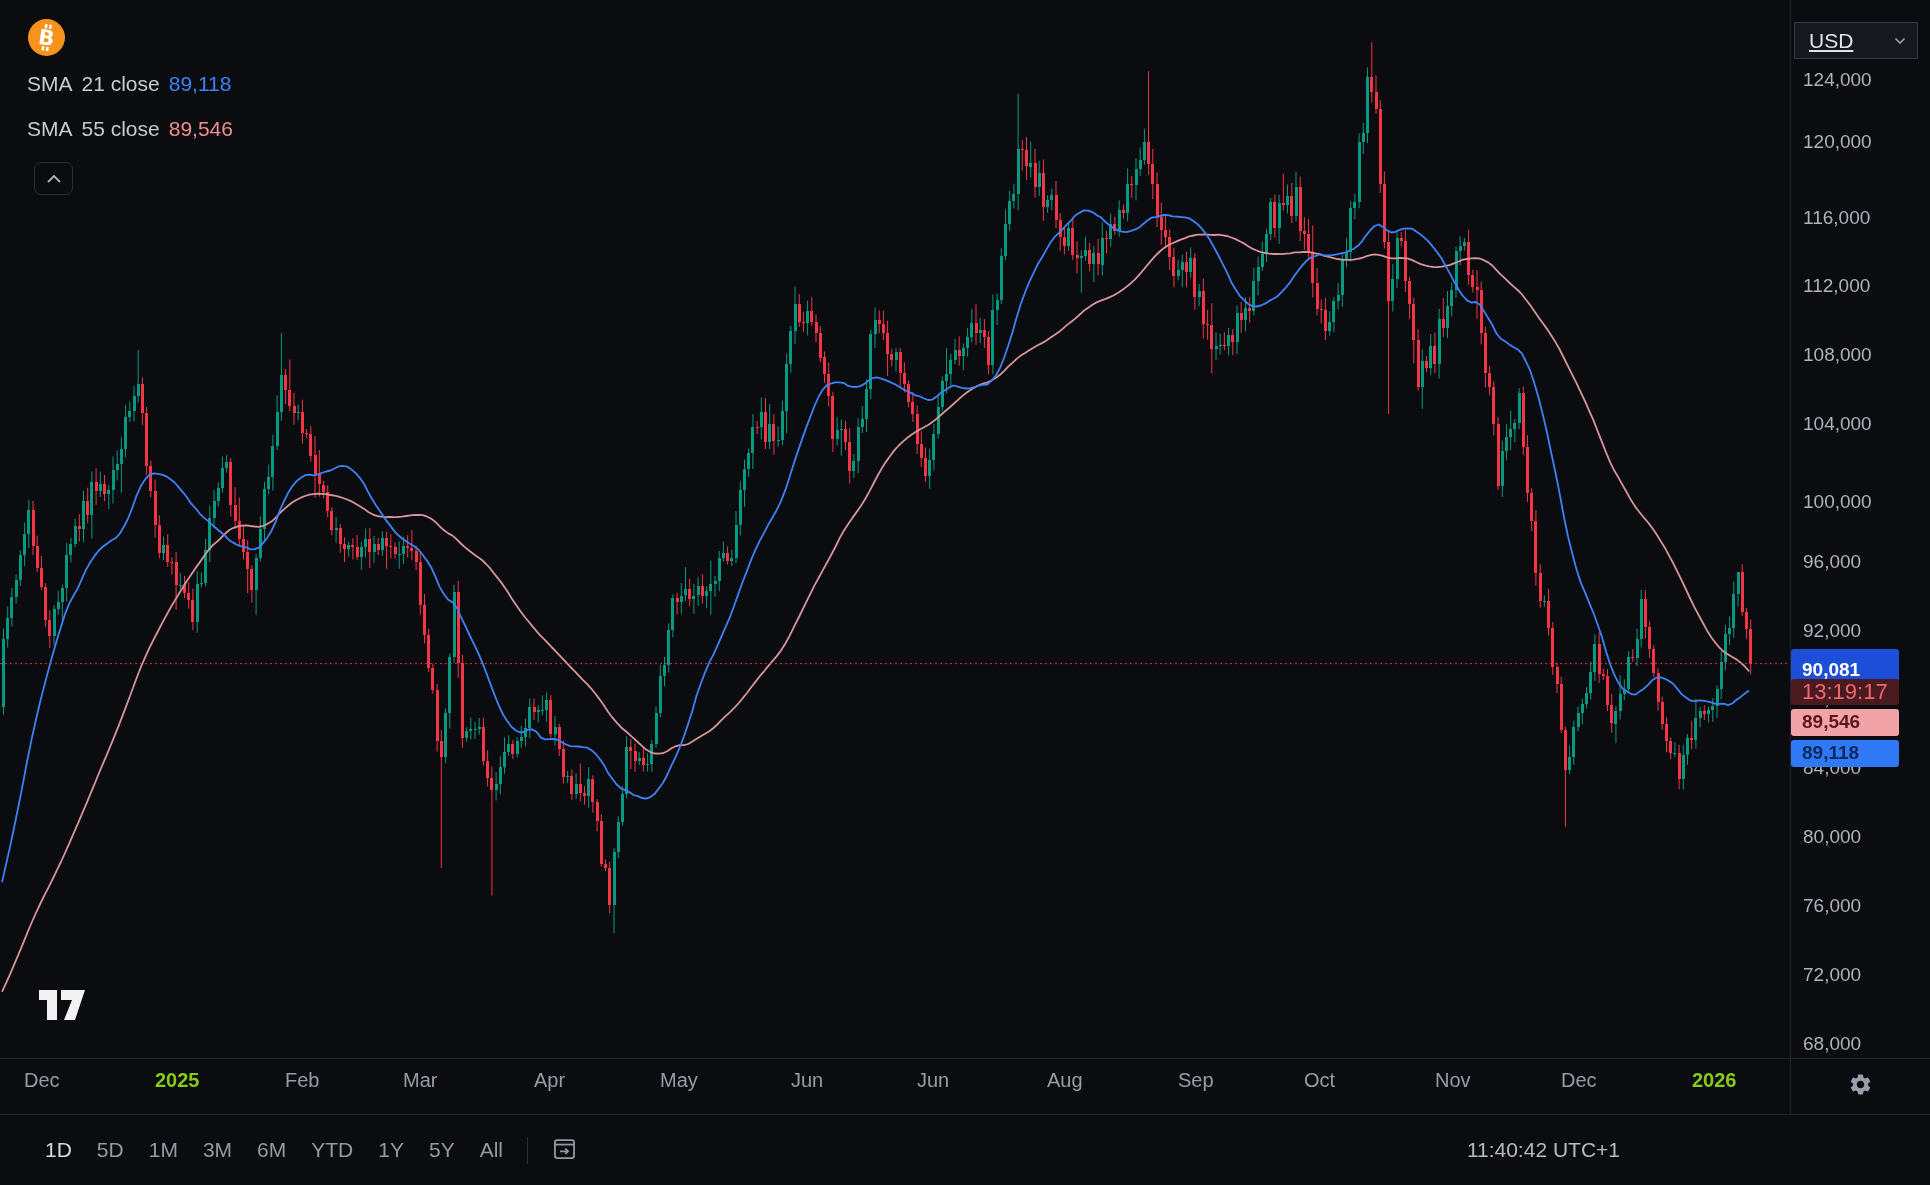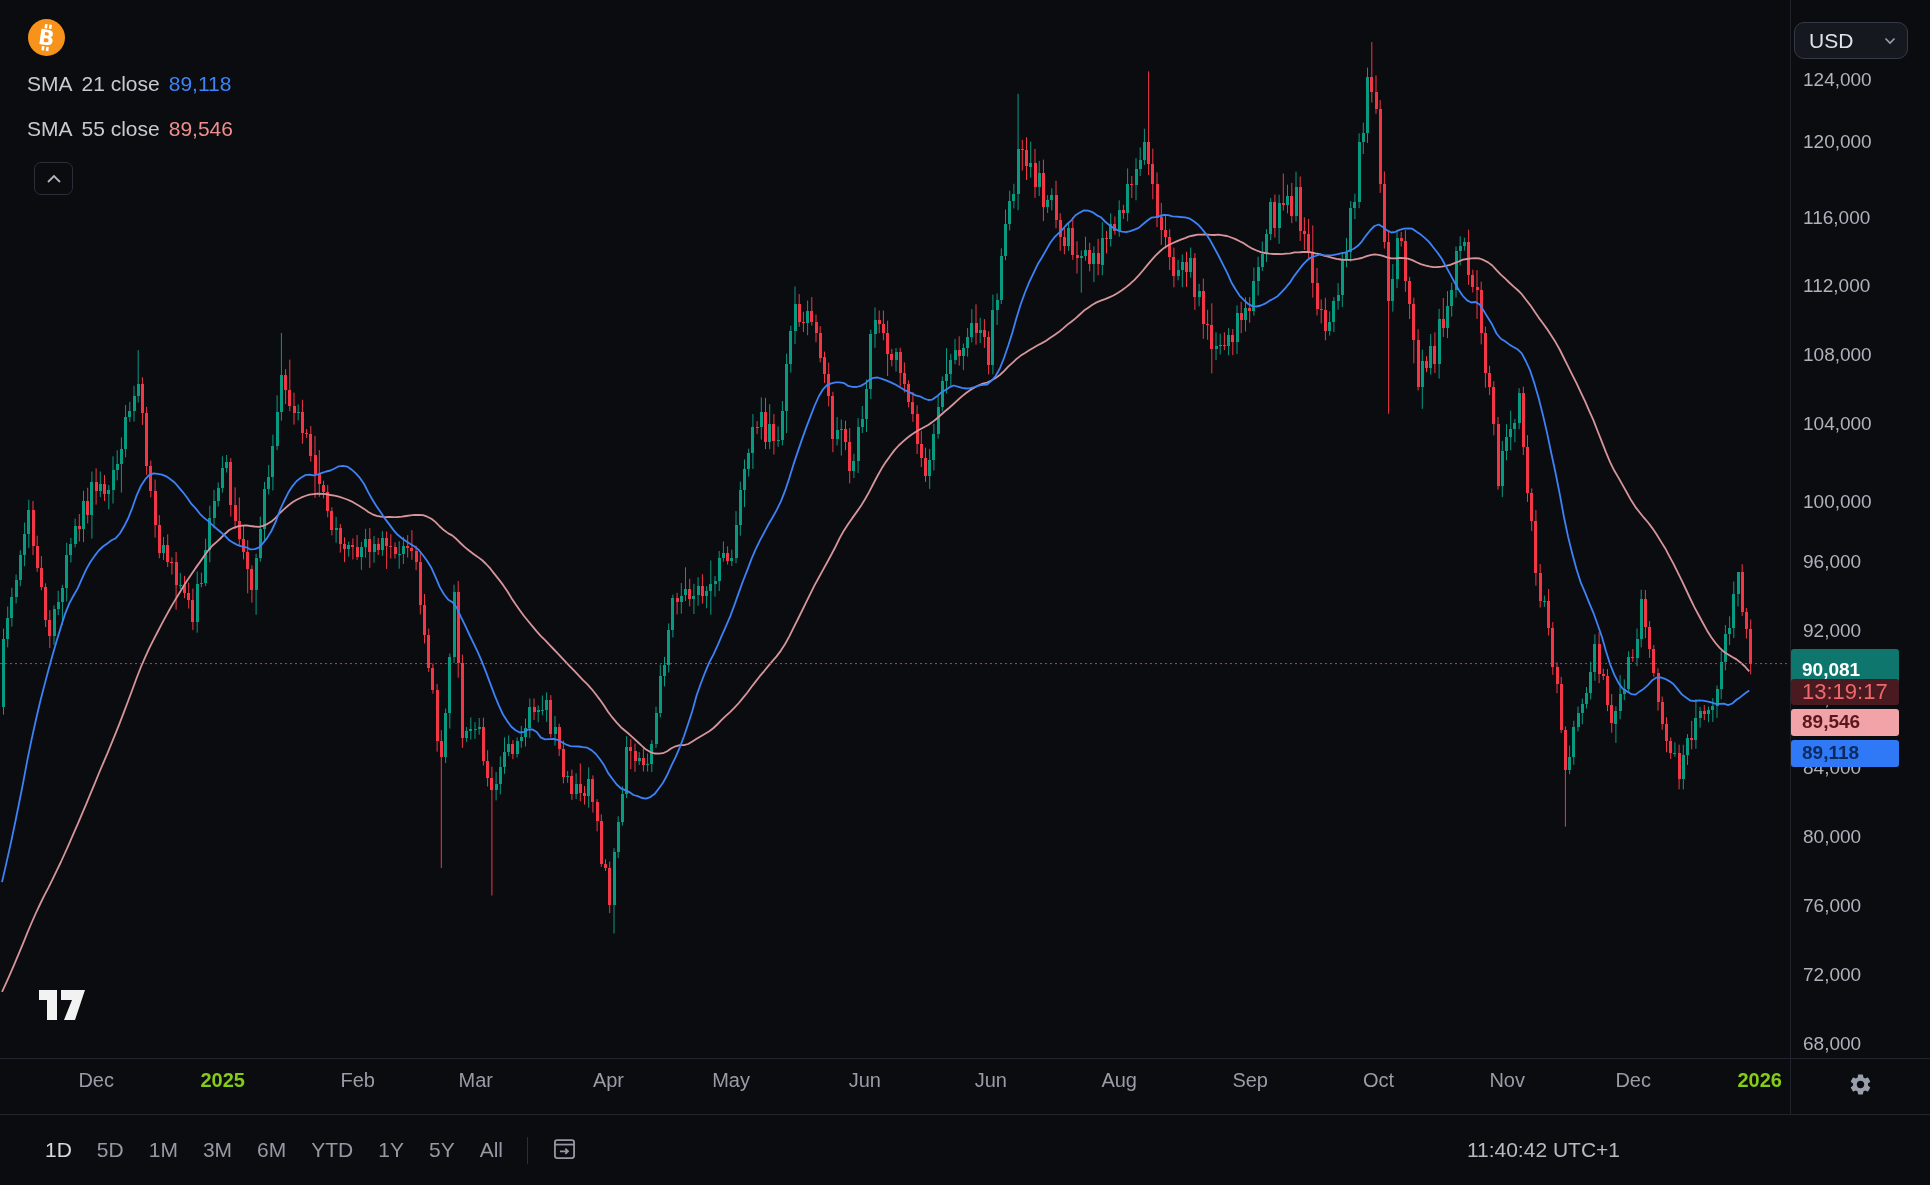--- a/index.html
+++ b/index.html
@@ -17,36 +17,36 @@
               font-size:21px;z-index:6;}
   #sma21-row{top:72px;} #sma55-row{top:117px;}
   .legend-lbl{color:#c6cad1;}
   .val-blue{color:#3d82f6;}
   .val-pink{color:#ef8e8e;}
 
   .collapse-btn{position:absolute;left:34px;top:162px;width:37px;height:31px;
     border:1px solid #2a2e39;border-radius:7px;background:rgba(11,12,16,.55);
     display:flex;align-items:center;justify-content:center;z-index:6;cursor:pointer;}
 
-  .usd-select{position:absolute;left:1794px;top:22px;width:114px;height:37px;box-sizing:border-box;
-    border:1px solid #343947;border-radius:10px;background:#15181f;display:flex;align-items:center;
-    justify-content:space-between;padding:0 11px 0 14px;color:#dfe3e9;font-size:21px;z-index:8;cursor:pointer;}
+  .usd-select{position:absolute;left:1794px;top:22px;width:124px;height:37px;box-sizing:border-box;
+    border:1px solid #343947;border-radius:0;background:#15181f;display:flex;align-items:center;
+    justify-content:space-between;padding:0 11px 0 14px;color:#dfe3e9;font-size:21px;z-index:8;cursor:pointer;text-decoration:underline;}
 
   .price-axis{position:absolute;left:1791px;top:0;width:139px;height:1058px;z-index:5;}
   .tick{position:absolute;left:12px;font-size:19px;color:#aeb2bb;white-space:nowrap;}
 
   .plabel{position:absolute;left:0;width:108px;border-radius:3px;display:flex;align-items:center;
           padding-left:11px;box-sizing:border-box;font-size:19px;white-space:nowrap;z-index:7;}
-  #label-last{background:#0f766e;color:#ffffff;height:42px;font-weight:700;}
+  #label-last{background:#1d4ed8;color:#ffffff;height:42px;font-weight:700;}
   #label-countdown{background:#491a1f;color:#f0686e;height:26px;font-size:22px;}
   #label-sma55{background:#f2a3a8;color:#5c171d;height:27px;font-weight:700;}
   #label-sma21{background:#2f78f6;color:#0d2a5e;height:27px;font-weight:700;}
 
   .time-axis{position:absolute;left:0;top:1059px;width:1930px;height:55px;z-index:5;}
-  .tlabel{position:absolute;top:10px;width:90px;margin-left:-45px;text-align:right;
+  .tlabel{position:absolute;top:10px;width:90px;margin-left:-45px;text-align:left;
           font-size:20px;color:#979ca6;}
   .tlabel.bold{color:#84cc16;font-weight:700;}
   .gear{position:absolute;left:1848px;top:13px;cursor:pointer;}
 
   .toolbar{position:absolute;left:0;top:1115px;width:1654px;height:70px;display:flex;
            align-items:center;padding:0 34px;box-sizing:border-box;z-index:6;}
   .range-btn{font-size:21px;color:#9599a3;padding:7px 11px;border:none;background:none;
              border-radius:6px;font-family:"Liberation Sans",sans-serif;cursor:pointer;}
   .range-btn.active{color:#d6dae0;}
   .tb-sep{width:1px;height:27px;background:#2a2e39;margin:0 13px;}

